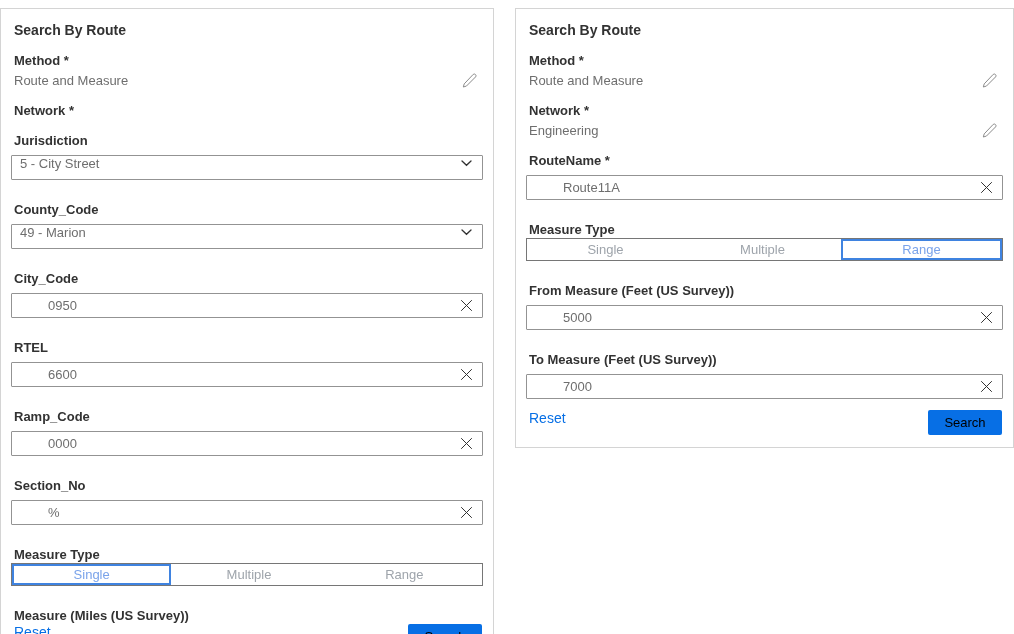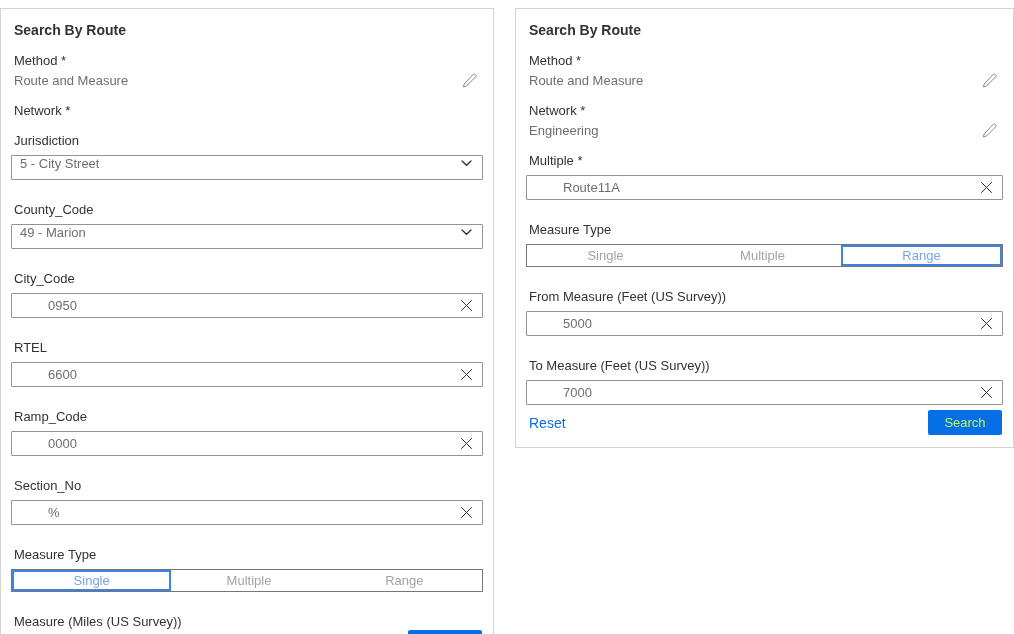--- a/index.html
+++ b/index.html
@@ -35,21 +35,21 @@
 
   .panel-title {
     font-size: 14px;
     font-weight: 600;
     color: var(--label-text);
     margin: 2px 3px 0 3px;
     line-height: 18px;
   }
   .field-label {
     font-size: 13px;
-    font-weight: 400;
+    font-weight: 700;
     color: var(--label-text);
     margin: 14px 3px 0 3px;
     line-height: 16px;
   }
   .field-label.after-control { margin-top: 22px; }
 
   .readonly-row {
     display: flex;
     align-items: flex-start;
     justify-content: space-between;
@@ -88,21 +88,20 @@
     padding: 0 0 0 8px;
   }
   .clear-button {
     background: none; border: none; cursor: pointer;
     width: 32px; height: 100%;
     display: flex; align-items: center; justify-content: center;
     padding: 0;
   }
 
   .segmented {
-    margin-top: 6px;
     height: 23px;
     border: 1px solid #767676;
     display: flex;
     align-items: stretch;
     background: #fff;
   }
   .segment {
     flex: 1 1 0;
     background: #fff;
     border: none;
@@ -114,33 +113,32 @@
     padding: 0;
   }
   .segment.selected {
     border: 2px solid var(--seg-border);
     color: var(--seg-text);
   }
 
   .panel-footer {
     margin-top: auto;
     display: flex;
-    align-items: center;
     justify-content: space-between;
     padding: 0 1px 0 3px;
   }
   .reset-link {
     color: var(--primary);
     font-size: 14px;
     text-decoration: none;
     cursor: pointer;
   }
   .search-button {
     background: var(--primary);
-    color: #bef264;
+    color: #000000;
     border: none;
     border-radius: 2px;
     width: 74px;
     height: 25px;
     font-family: "Liberation Sans", sans-serif;
     font-size: 13px;
     cursor: pointer;
   }
   .icon svg { display: block; }
 </style>
@@ -256,21 +254,21 @@
       <div class="readonly-row">
         <span class="readonly-value">Engineering</span>
         <button class="edit-button">
           <span class="icon">
             <svg xmlns="http://www.w3.org/2000/svg" width="17" height="17" viewBox="0 0 17 17">
               <path d="M12.2 2.4 a1.75 1.75 0 0 1 2.45 2.45 L5.4 14.1 l-3.1 0.9 0.9-3.1 Z" fill="none" stroke="#8c8c8c" stroke-width="1" stroke-linejoin="round"></path>
             </svg>
           </span>
         </button>
       </div>
-      <div class="field-label">Multiple *</div>
+      <div class="field-label">RouteName *</div>
       <div class="control-box text-box">
         <input type="text" value="Route11A" style="">
         <button class="clear-button">
           <span class="icon">
             <svg xmlns="http://www.w3.org/2000/svg" width="13" height="13" viewBox="0 0 13 13">
               <path d="M1.2 1.2 L11.8 11.8 M11.8 1.2 L1.2 11.8" stroke="#323232" stroke-width="1"></path>
             </svg>
           </span>
         </button>
       </div>

